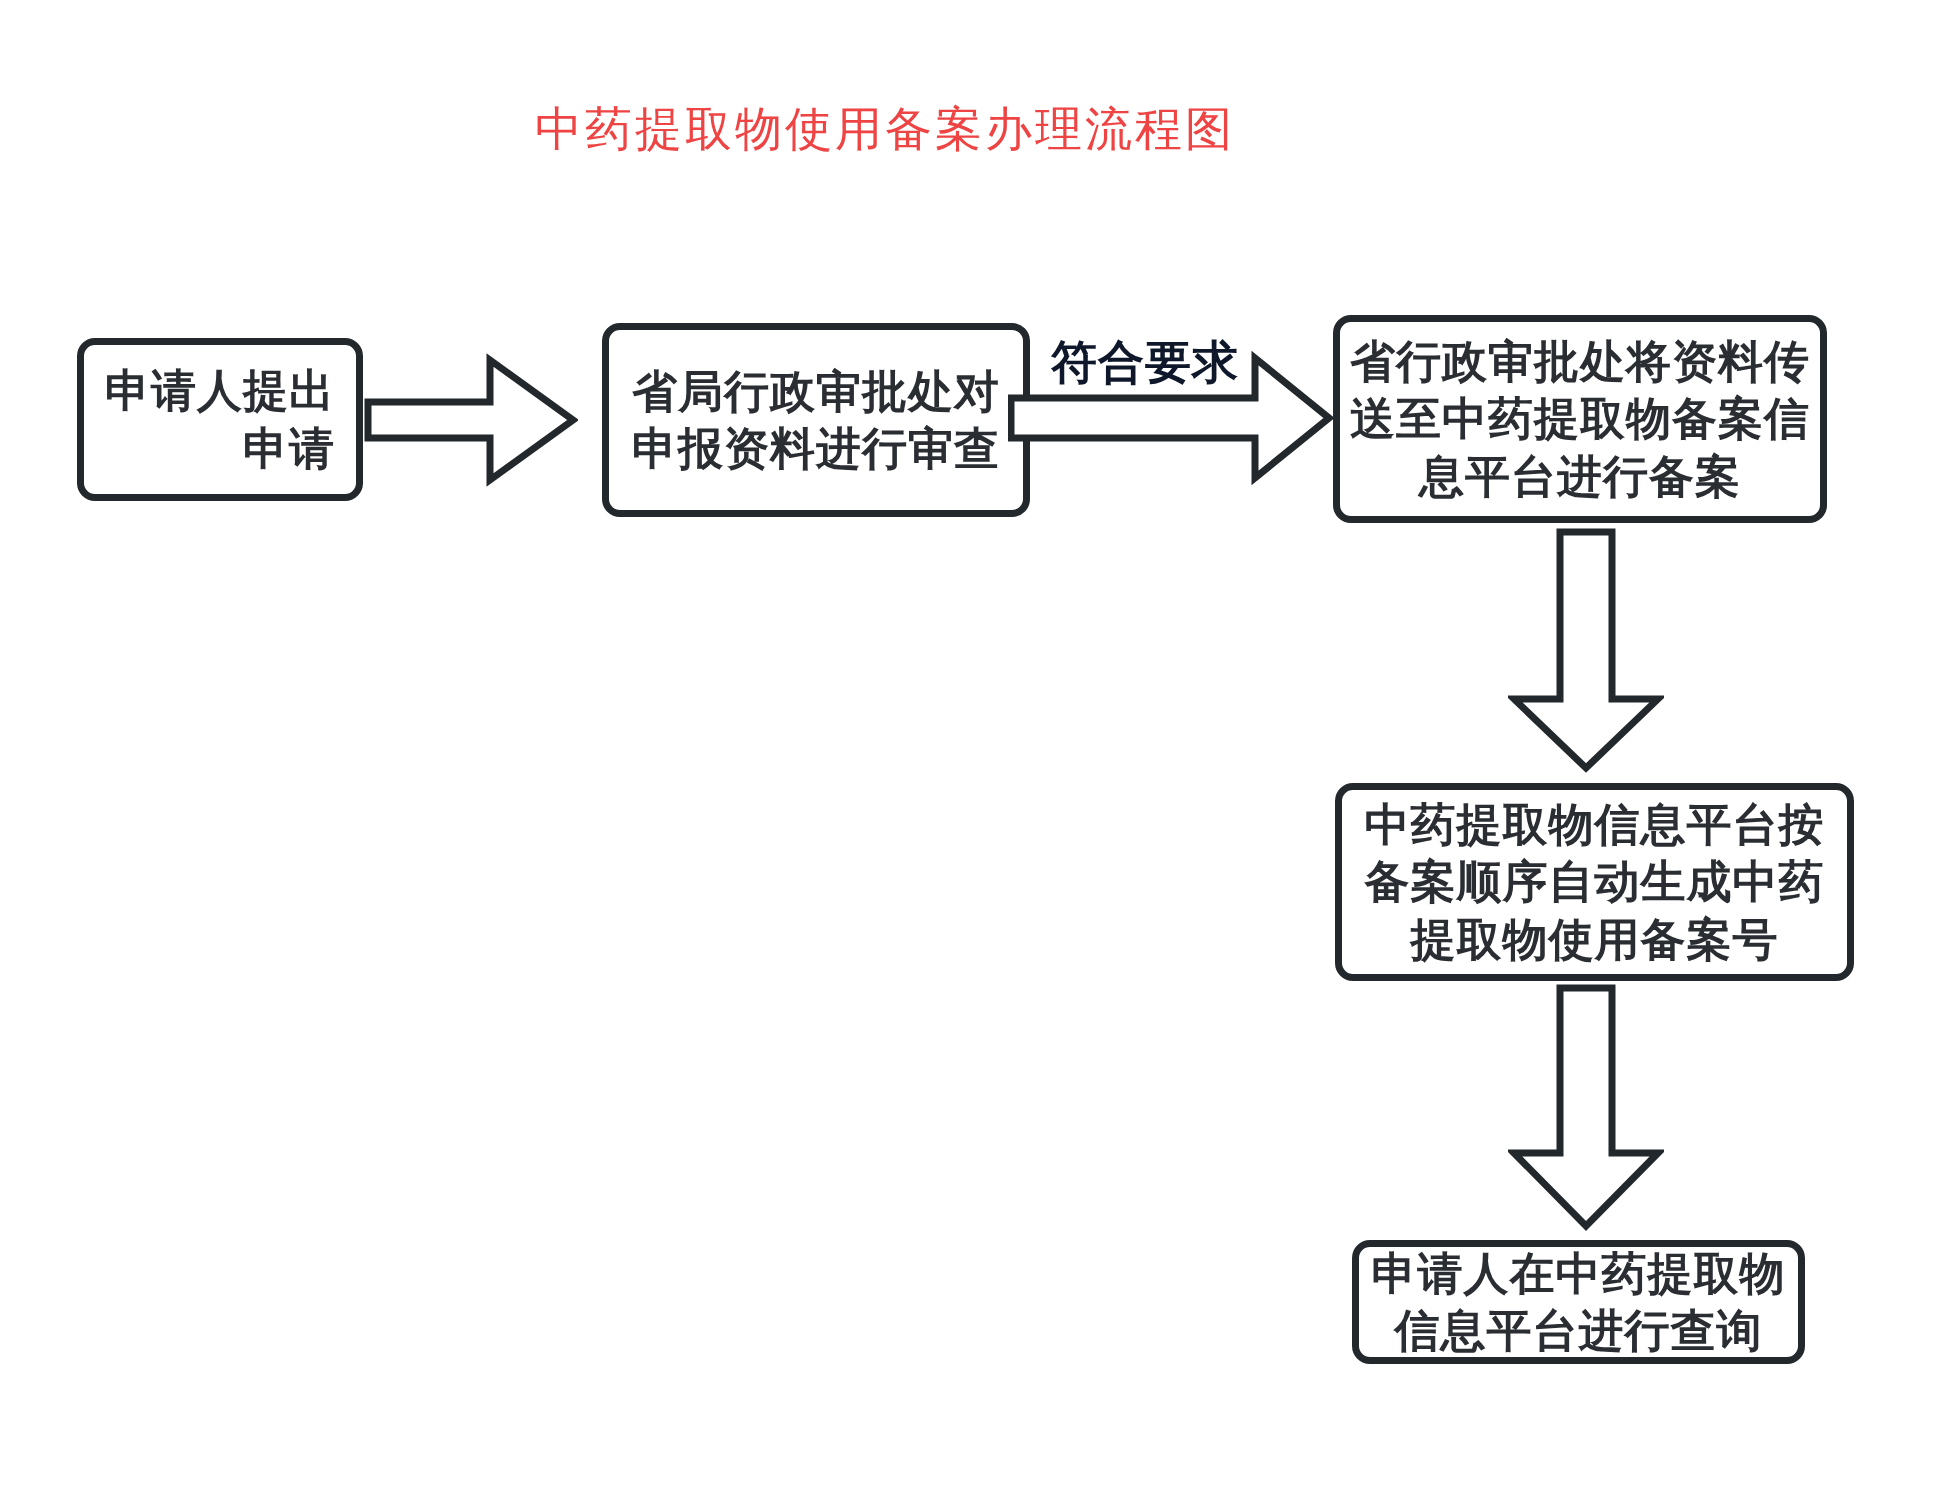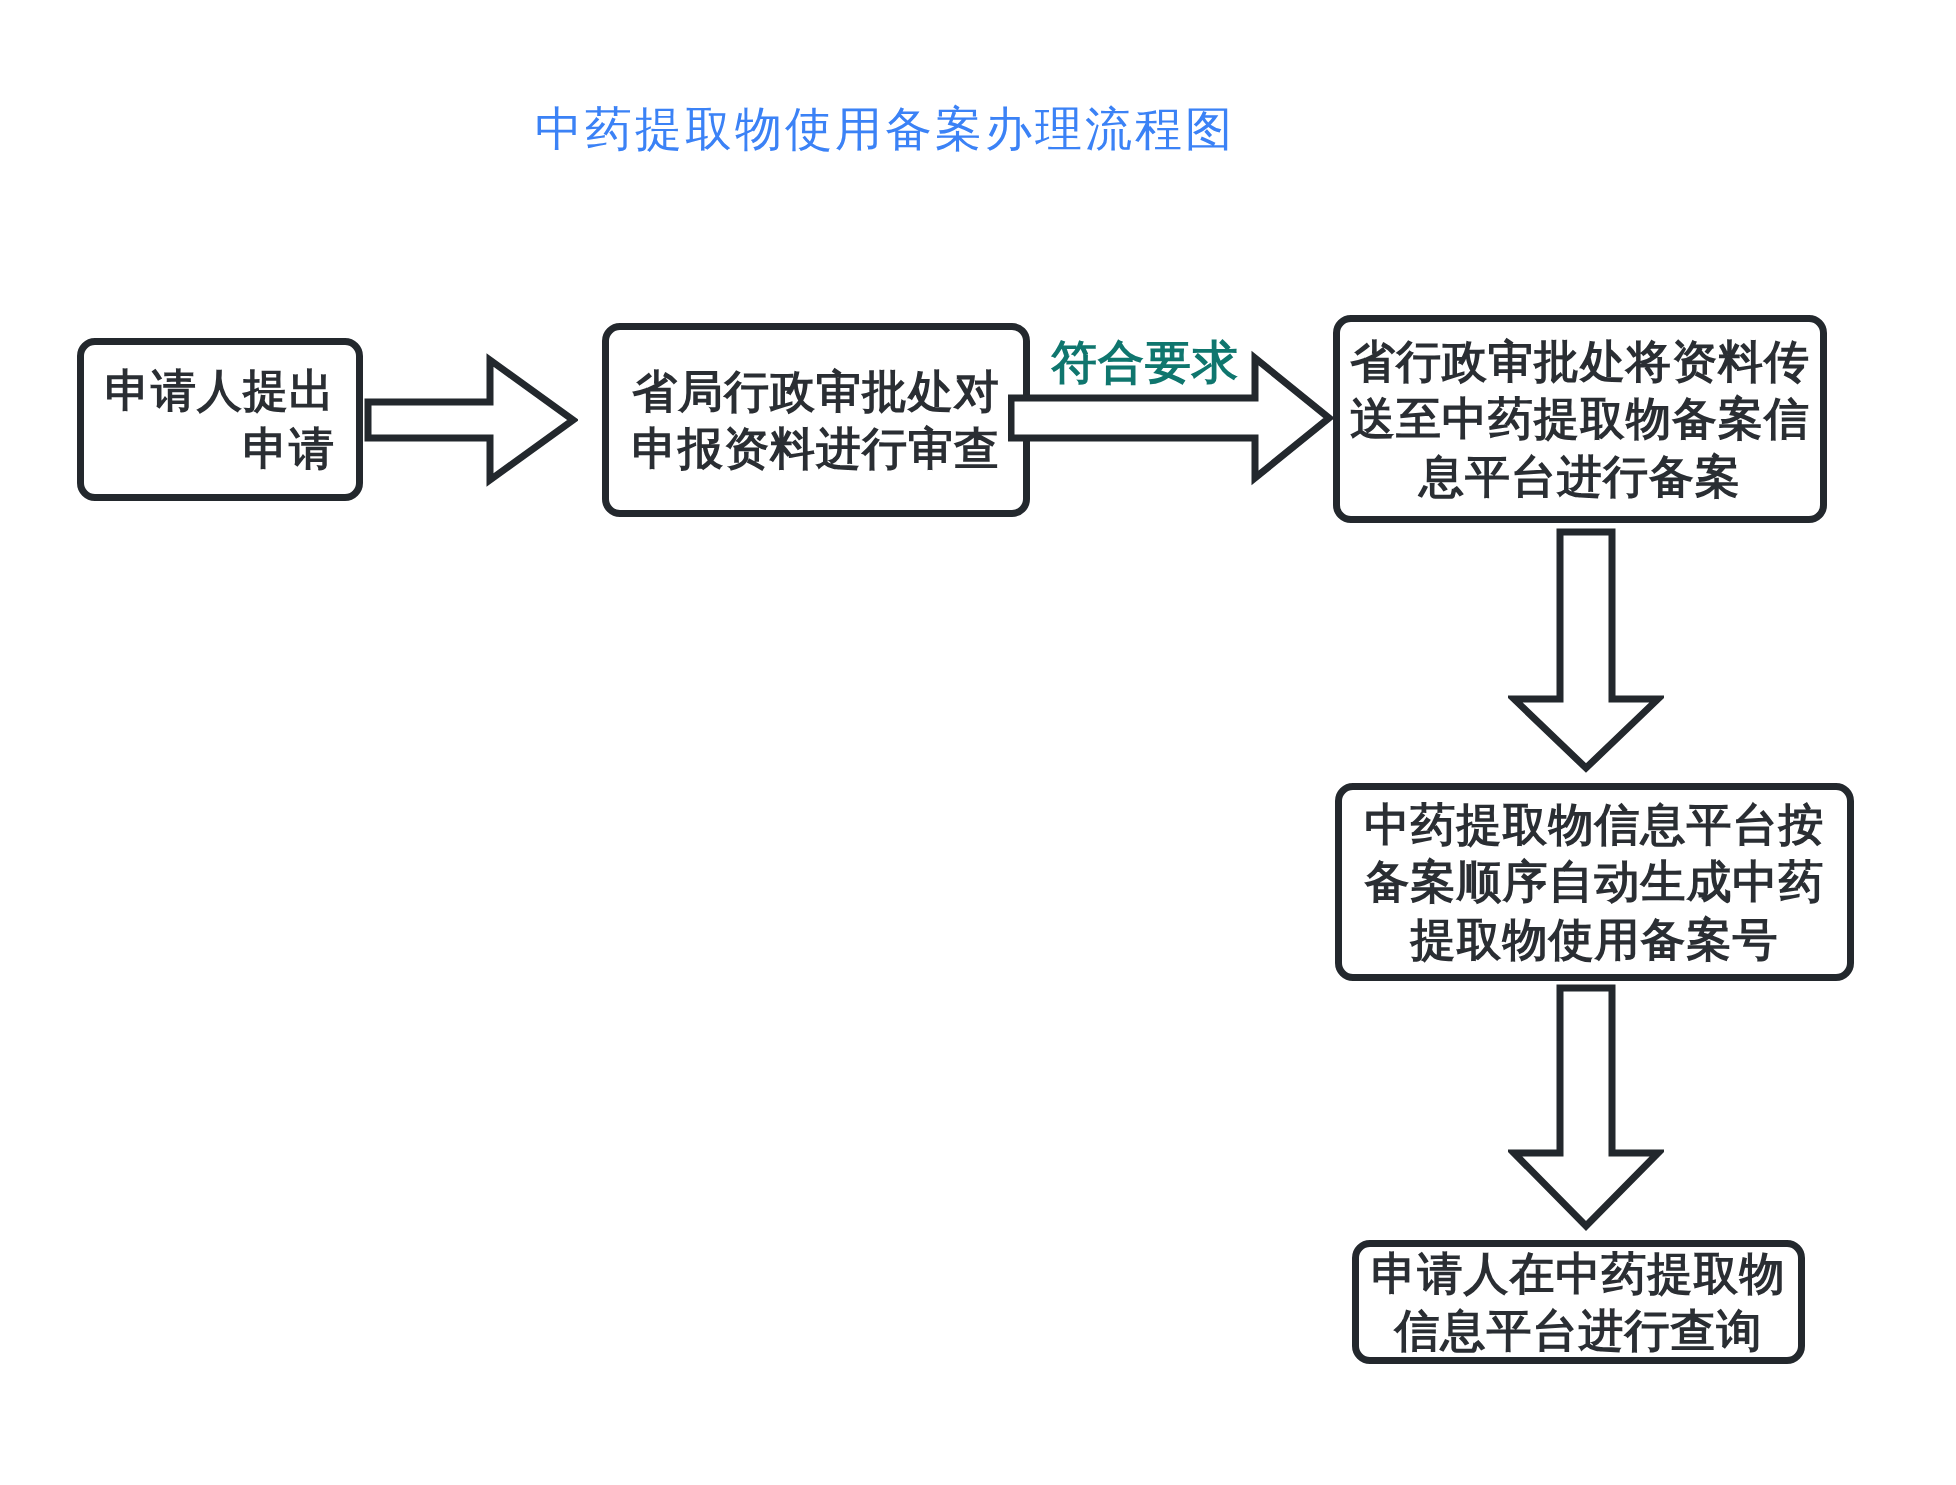--- a/index.html
+++ b/index.html
@@ -19,21 +19,21 @@
     position: absolute;
     left: 500px;
     top: 98px;
     width: 770px;
     margin: 0;
     text-align: center;
     font-family: "Liberation Serif", serif;
     font-weight: 400;
     font-size: 47px;
     letter-spacing: 3px;
-    color: #3b82f6;
+    color: #ef4444;
     white-space: nowrap;
   }
   .node {
     position: absolute;
     box-sizing: border-box;
     background: #ffffff;
     border: 7px solid #23282d;
     border-radius: 18px;
     display: flex;
     align-items: center;
@@ -66,21 +66,21 @@
   .arrow-3 { left: 1508px; top: 526px; }
   .arrow-4 { left: 1508px; top: 982px; }
   .edge-label {
     position: absolute;
     left: 1020px;
     top: 332px;
     width: 250px;
     text-align: center;
     font-weight: bold;
     font-size: 46px;
-    color: #0f766e;
+    color: #0f172a;
     letter-spacing: 1px;
     white-space: nowrap;
   }
 </style>
 </head>
 <body>
 
 <div class="canvas">
 
   <h1 class="title">中药提取物使用备案办理流程图</h1>

